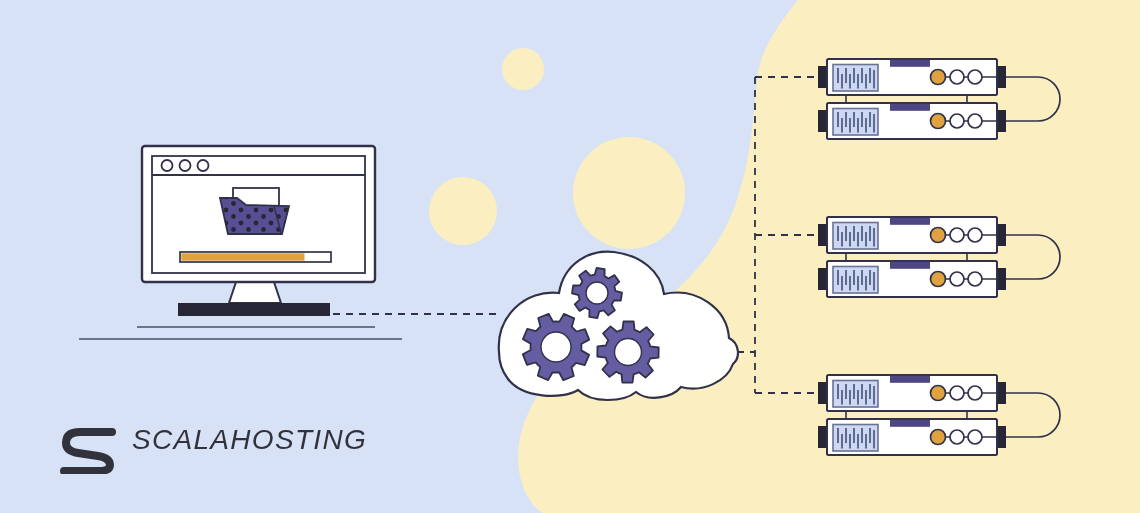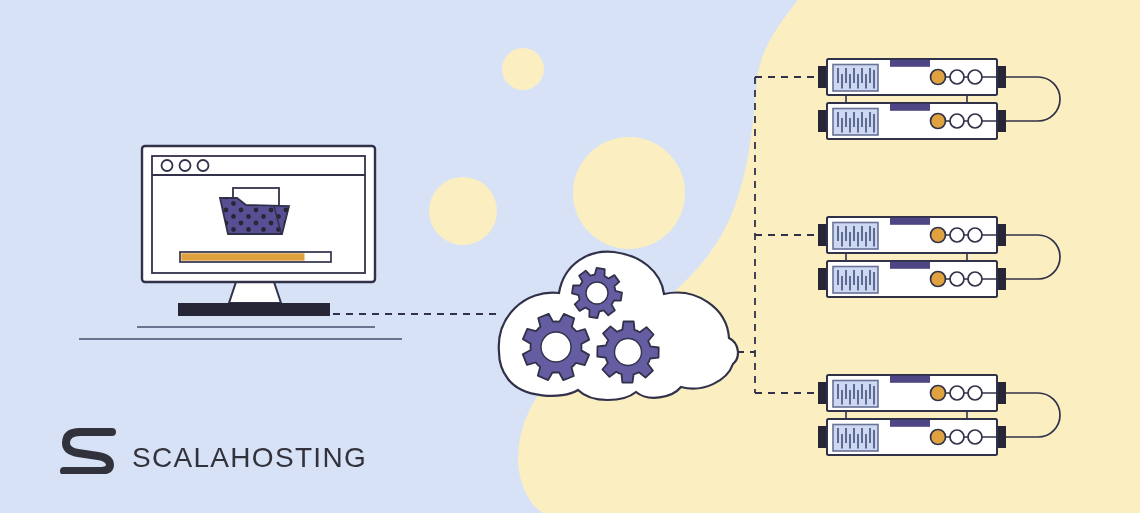--- a/index.html
+++ b/index.html
@@ -9,21 +9,21 @@
     --bar-purple:#4e4584; --ink:#32323c;
   }
   html,body{margin:0;padding:0;}
   body{
     width:1140px;height:513px;overflow:hidden;position:relative;
     background:var(--bg-blue);
     font-family:"Liberation Sans", sans-serif;
   }
   #scene{position:absolute;left:0;top:0;}
   .logo{
-    position:absolute;left:57px;top:424px;display:flex;align-items:flex-end;gap:13px;
+    position:absolute;left:57px;top:424px;display:flex;align-items:flex-start;gap:13px;font-style:italic;
   }
   .logo-text{
     font-size:28px;letter-spacing:1.3px;color:var(--ink);font-weight:500;
   }
 </style>
 </head>
 <body>
 
 <svg id="scene" width="1140" height="513" viewBox="0 0 1140 513">
 

